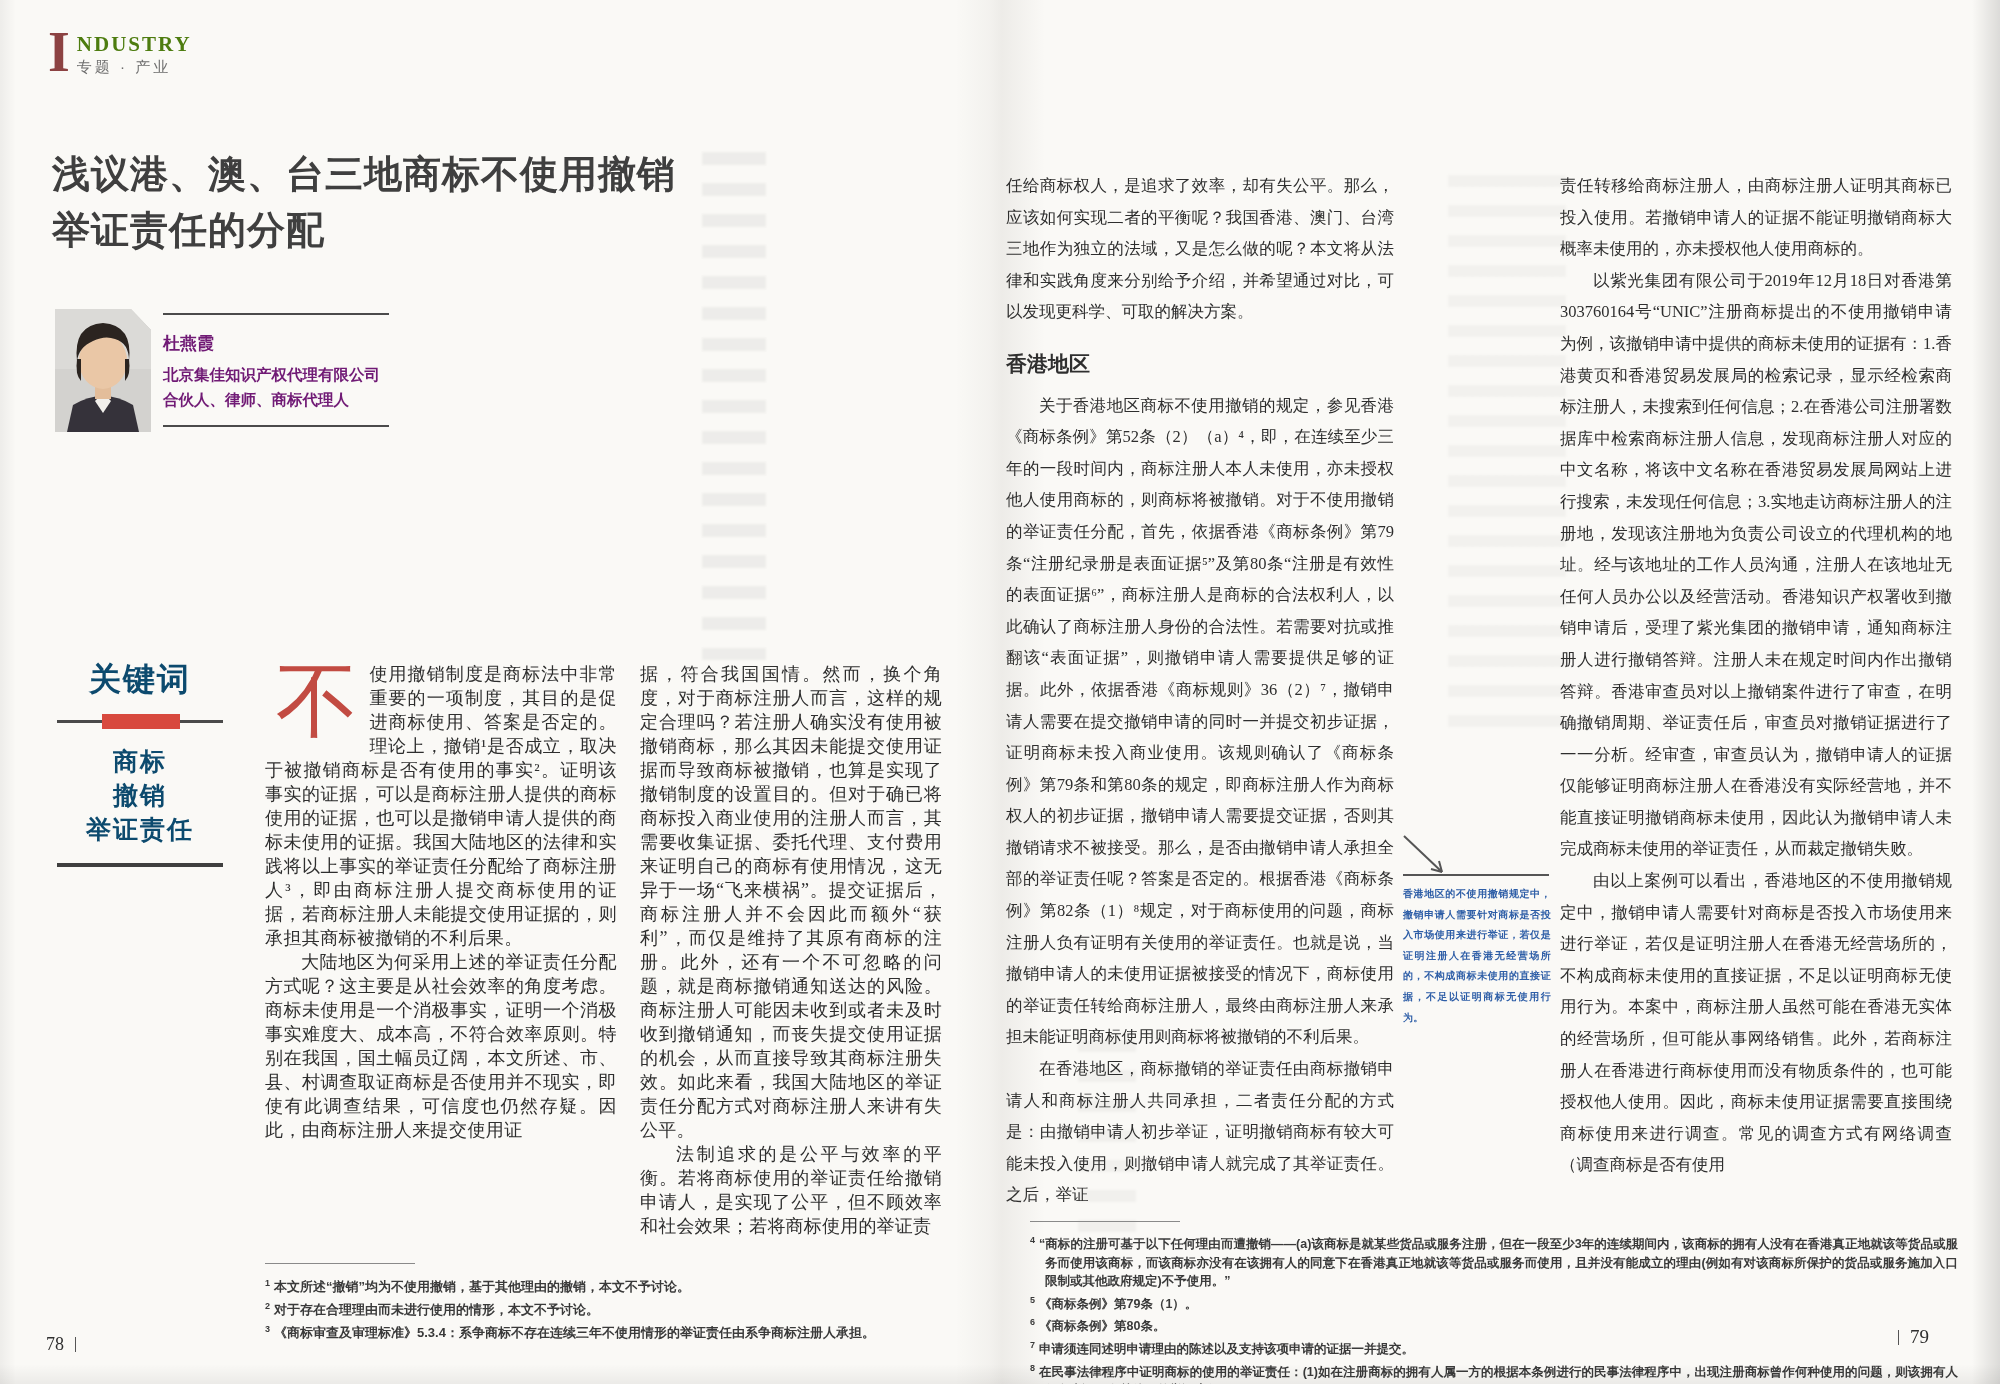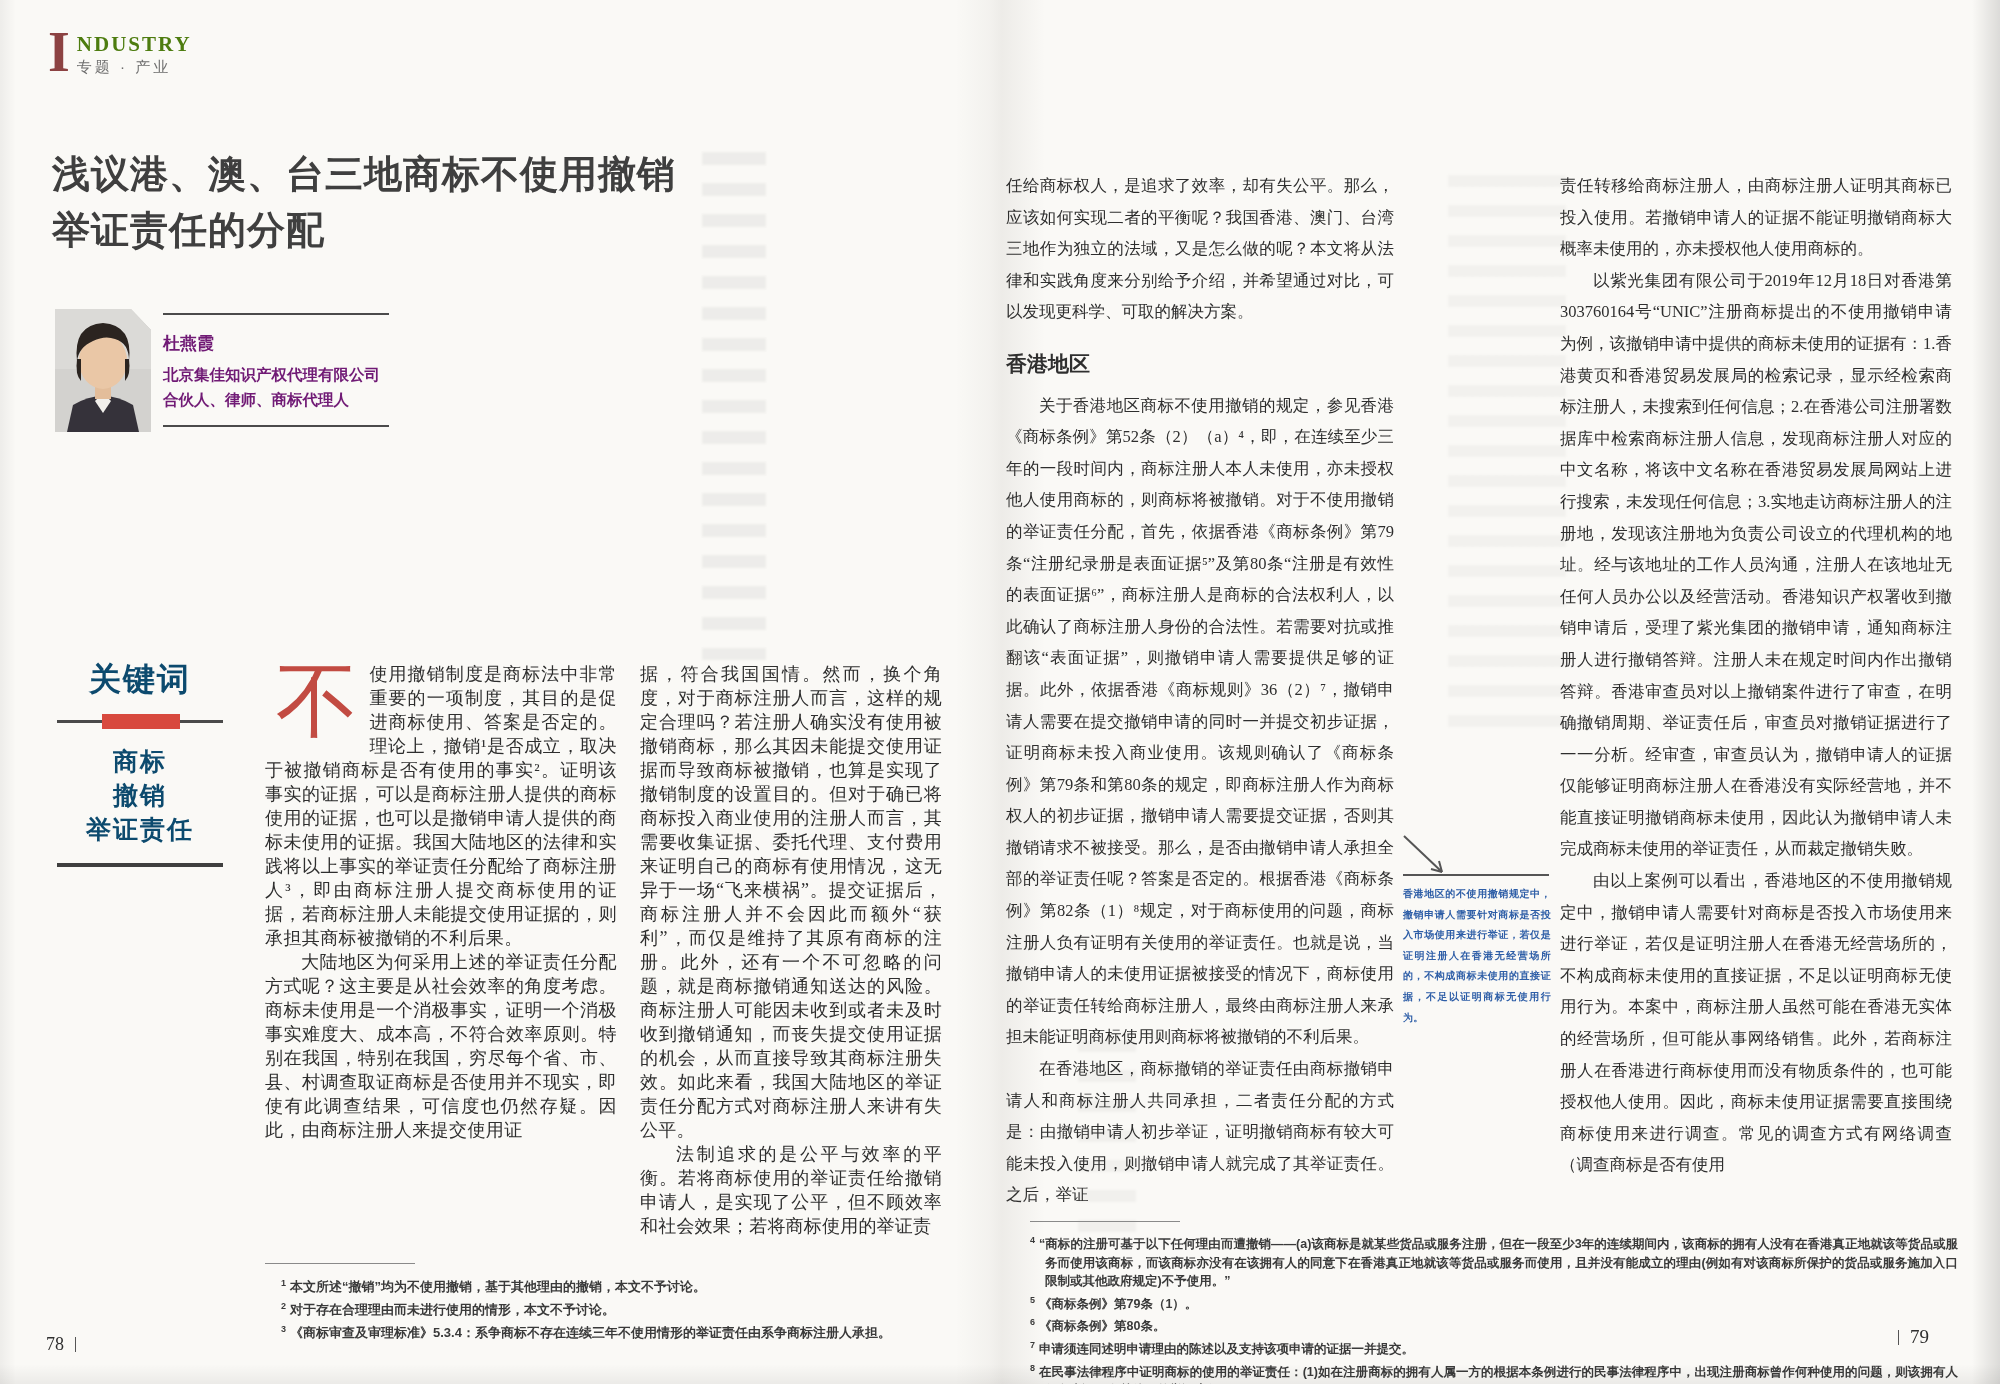--- a/index.html
+++ b/index.html
@@ -77,21 +77,21 @@
   .pq-rule{position:absolute;left:1403px;top:874px;width:146px;height:2px;background:#555;}
   .pullquote{position:absolute;left:1403px;top:884px;width:148px;
     font-family:"Liberation Sans",sans-serif;font-weight:700;font-size:10px;
     line-height:20.6px;color:#2e5ea7;text-align:justify;letter-spacing:.3px;}
 
   
   .fnrule{position:absolute;height:1px;background:#8a8a8a;}
   .fnr78{left:265px;top:1263px;width:150px;}
   .fnr79{left:1030px;top:1221px;width:150px;}
   .fns{position:absolute;font-family:"Liberation Sans",sans-serif;font-weight:700;color:#3a3a3a;}
-  .fn78{left:265px;top:1274px;width:610px;font-size:13px;line-height:19.5px;margin-left:16px;}
+  .fn78{left:265px;top:1274px;width:610px;font-size:13px;line-height:19.5px;}
   .fn79{left:1030px;top:1231px;width:928px;font-size:12.5px;line-height:18.5px;}
   .fn{padding-left:15px;text-indent:-15px;text-align:justify;}
   .fn sup{font-size:9px;margin-right:4px;}
 
   
   .pn{position:absolute;font-family:"Liberation Serif",serif;font-size:18px;color:#2f2f2f;}
   .pn78{left:46px;top:1334px;}
   .pn79{left:1898px;top:1326px;font-size:19px;}
   .pn .bar{display:inline-block;width:1px;height:15px;background:#555;vertical-align:-2px;}
   .pn78 .bar{margin-left:11px;}
@@ -147,21 +147,21 @@
     <div class="kw-items">
       <div>商标</div>
       <div>撤销</div>
       <div>举证责任</div>
     </div>
     <div class="kw-bottom"></div>
   </div>
 
   <div class="bodytext colA">
     <p class="para"><span class="dropcap">不</span><span>使用撤销制度是商标法中非常重要的一项制度，其目的是促进商标使用、答案是否定的。理论上，撤销¹是否成立，取决于被撤销商标是否有使用的事实²。证明该事实的证据，可以是商标注册人提供的商标使用的证据，也可以是撤销申请人提供的商标未使用的证据。我国大陆地区的法律和实践将以上事实的举证责任分配给了商标注册人³，即由商标注册人提交商标使用的证据，若商标注册人未能提交使用证据的，则承担其商标被撤销的不利后果。</span></p>
-    <p class="indent">大陆地区为何采用上述的举证责任分配方式呢？这主要是从社会效率的角度考虑。商标未使用是一个消极事实，证明一个消极事实难度大、成本高，不符合效率原则。特别在我国，特别在我国，穷尽每个省、市、县、村调查取证商标是否使用并不现实，即使有此调查结果，可信度也仍然存疑。因此，由商标注册人来提交使用证</p>
+    <p class="indent">大陆地区为何采用上述的举证责任分配方式呢？这主要是从社会效率的角度考虑。商标未使用是一个消极事实，证明一个消极事实难度大、成本高，不符合效率原则。特别在我国，国土幅员辽阔，本文所述、市、县、村调查取证商标是否使用并不现实，即使有此调查结果，可信度也仍然存疑。因此，由商标注册人来提交使用证</p>
   </div>
 
   <div class="bodytext colB">
     <p>据，符合我国国情。然而，换个角度，对于商标注册人而言，这样的规定合理吗？若注册人确实没有使用被撤销商标，那么其因未能提交使用证据而导致商标被撤销，也算是实现了撤销制度的设置目的。但对于确已将商标投入商业使用的注册人而言，其需要收集证据、委托代理、支付费用来证明自己的商标有使用情况，这无异于一场“飞来横祸”。提交证据后，商标注册人并不会因此而额外“获利”，而仅是维持了其原有商标的注册。此外，还有一个不可忽略的问题，就是商标撤销通知送达的风险。商标注册人可能因未收到或者未及时收到撤销通知，而丧失提交使用证据的机会，从而直接导致其商标注册失效。如此来看，我国大陆地区的举证责任分配方式对商标注册人来讲有失公平。</p>
     <p class="indent">法制追求的是公平与效率的平衡。若将商标使用的举证责任给撤销申请人，是实现了公平，但不顾效率和社会效果；若将商标使用的举证责</p>
   </div>
 
   <div class="fnrule fnr78"></div>
   <div class="fns fn78">
     <div class="fn"><sup>1</sup><span>本文所述“撤销”均为不使用撤销，基于其他理由的撤销，本文不予讨论。</span></div>

